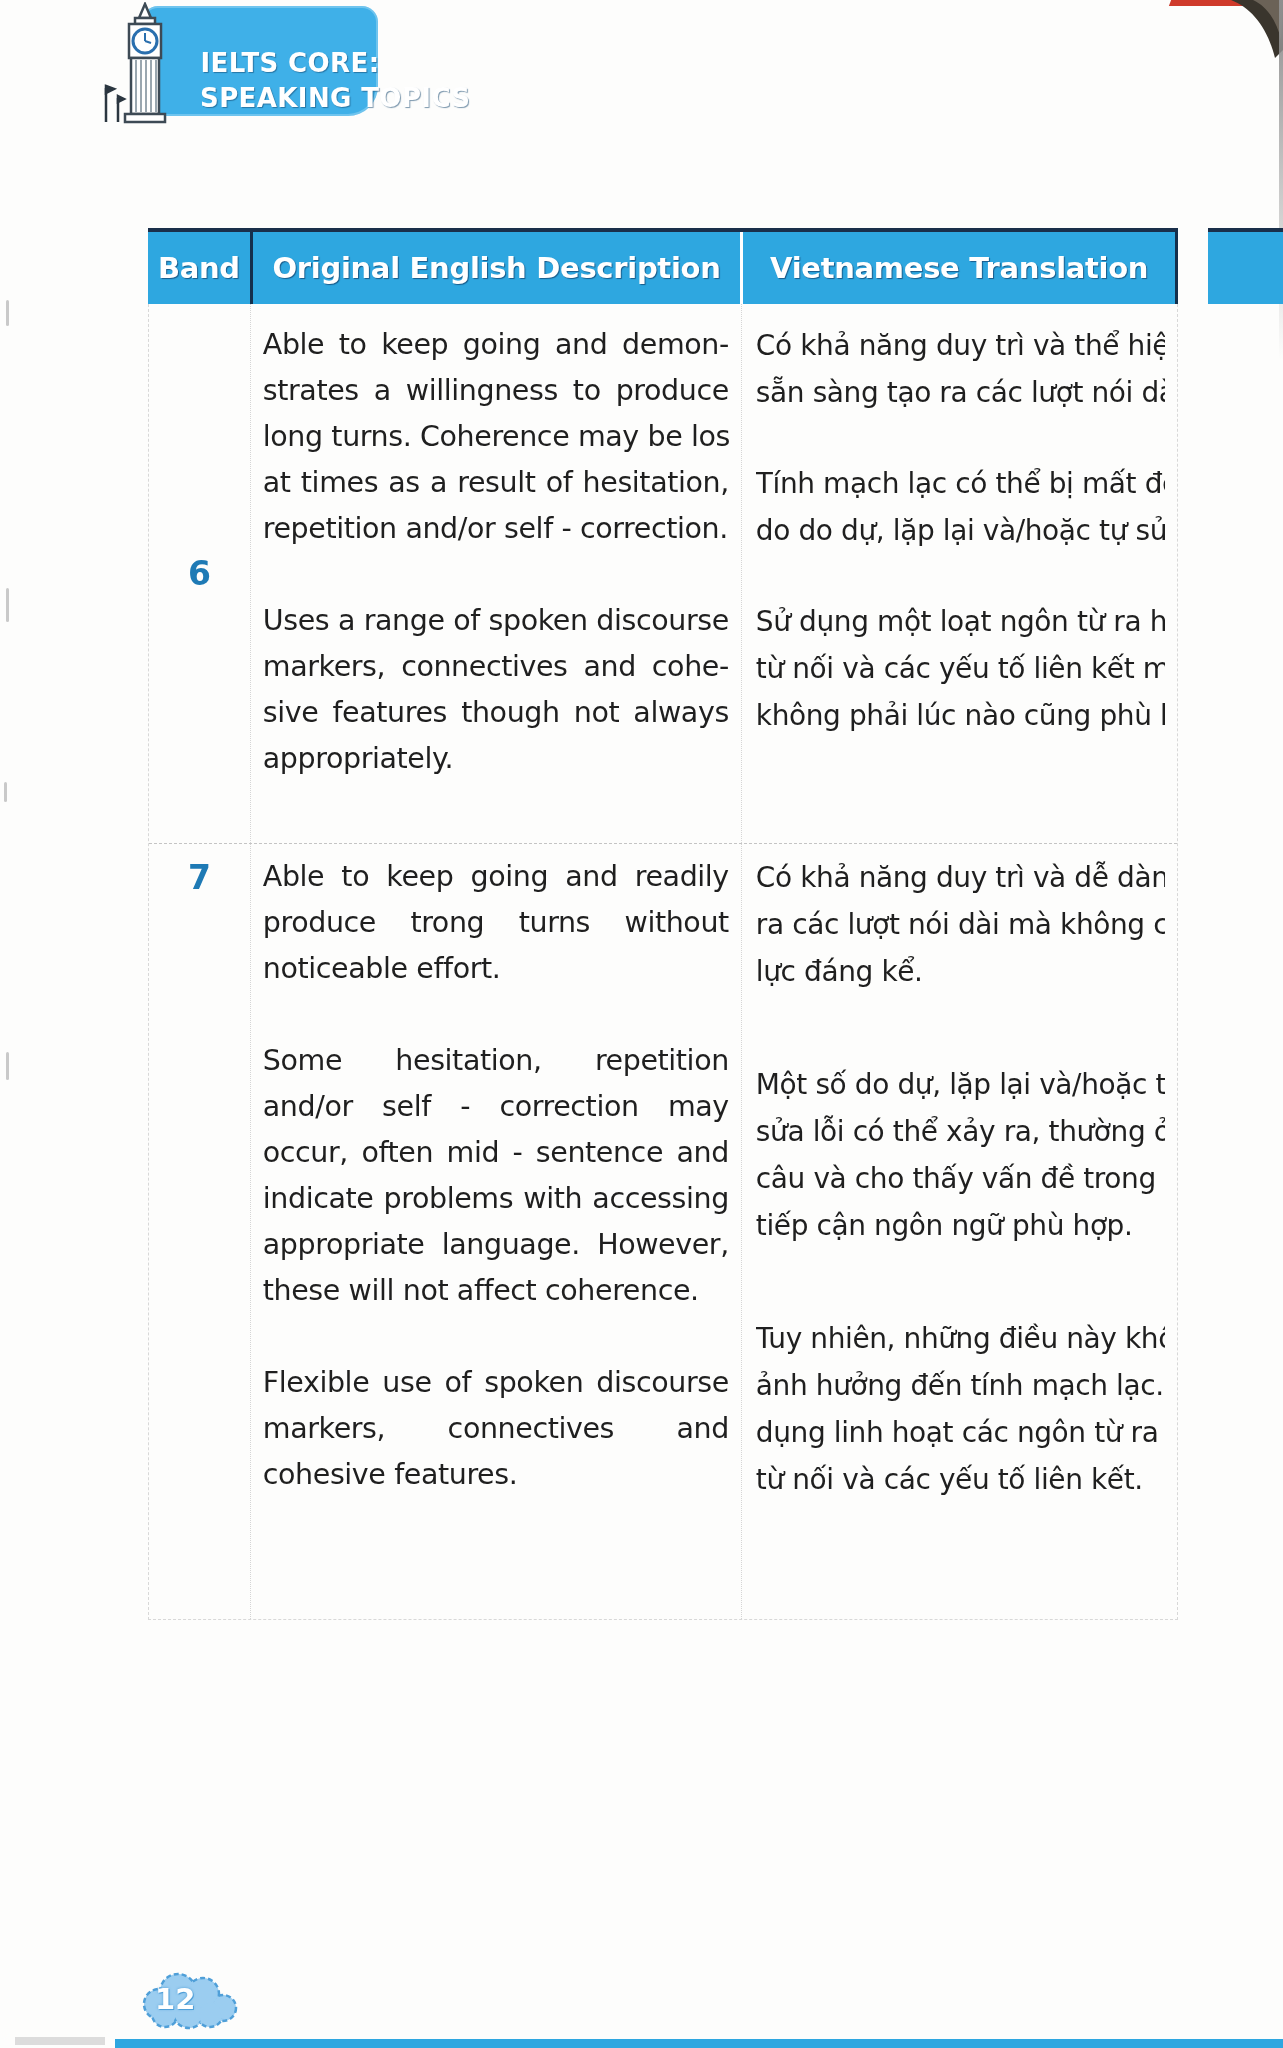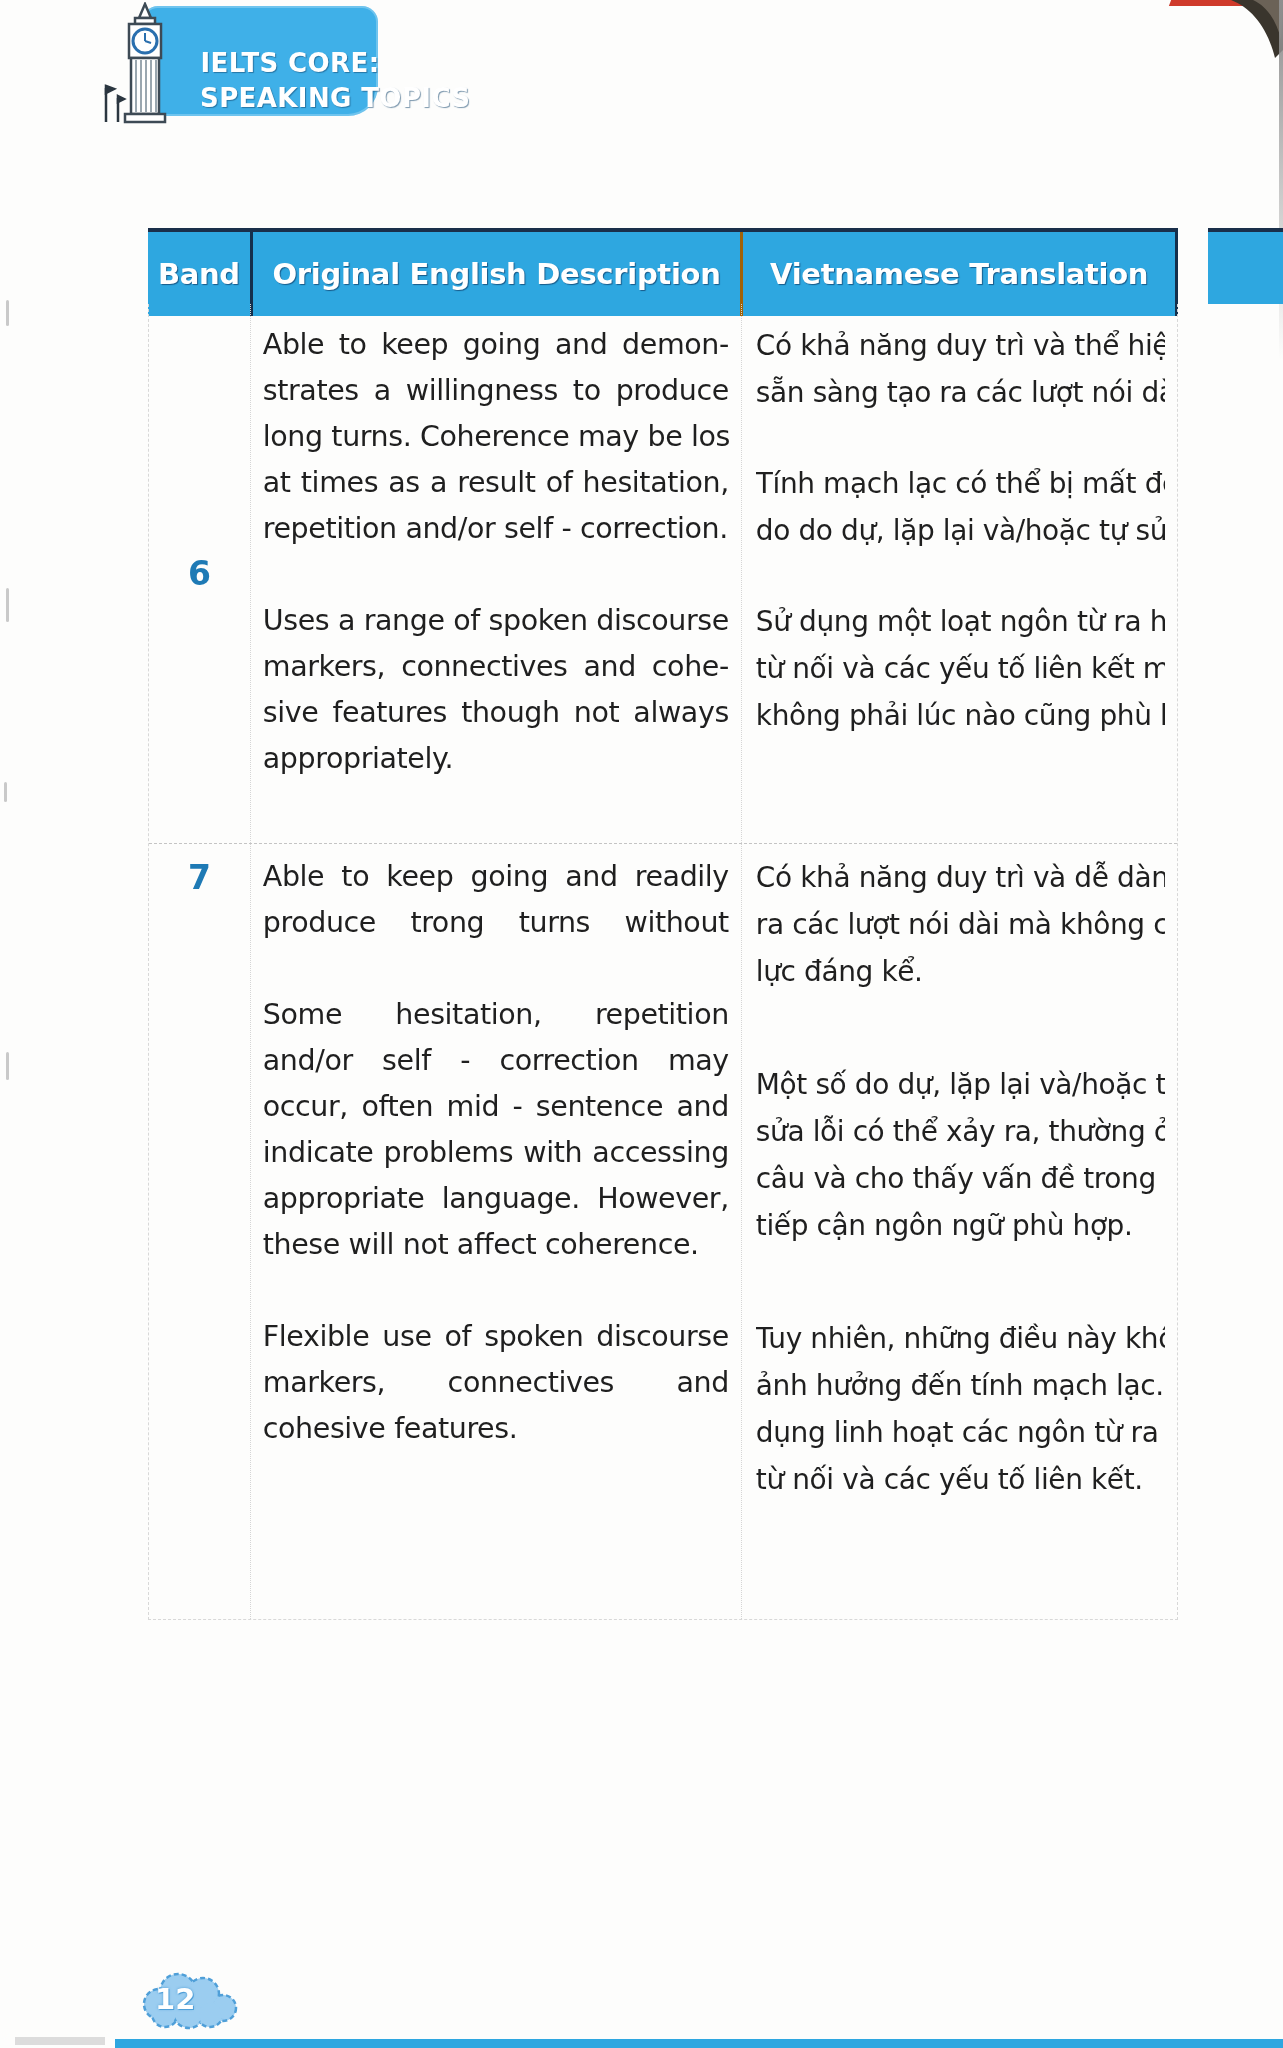--- a/index.html
+++ b/index.html
@@ -38,34 +38,34 @@
 
   
   .scan-mark{position:absolute;width:3px;background:#c9c9c9;border-radius:2px;}
   .sm1{left:6px;top:300px;height:26px;}
   .sm2{left:6px;top:588px;height:34px;}
   .sm3{left:4px;top:782px;height:20px;}
   .sm4{left:6px;top:1052px;height:28px;}
 
   
   .thead{
-    position:absolute;left:148px;top:228px;width:1030px;height:88px;
+    position:absolute;left:148px;top:228px;width:1030px;height:76px;
     display:flex;background:#2ea7e0;
     border-top:4px solid #1a2f4a;border-right:3px solid #14304d;
     box-sizing:border-box;
   }
   .th{
     display:flex;align-items:center;justify-content:center;
     color:#fff;font-weight:bold;font-size:29px;letter-spacing:-0.3px;
     text-shadow:1px 1px 1px rgba(10,40,80,.6);
     box-sizing:border-box;white-space:nowrap;overflow:hidden;
   }
   .th-band{width:102px;}
   .th-en{width:492px;border-left:3px solid #14304d;}
-  .th-vi{width:436px;border-left:3px solid #a16207;}
+  .th-vi{width:436px;border-left:3px solid #ffffff;}
   .thead-fragment{
     position:absolute;left:1208px;top:228px;width:75px;height:76px;
     background:#2ea7e0;border-top:4px solid #1a2f4a;box-sizing:border-box;
   }
 
   
   .tbody{
     position:absolute;left:148px;top:304px;width:1030px;height:1316px;
     border-left:1px dashed #d8d8d8;border-right:1px dashed #d8d8d8;
     border-bottom:1px dashed #d8d8d8;box-sizing:border-box;
@@ -199,20 +199,21 @@
     </div>
 
     <div class="trow row-b">
       <div class="cell band-cell">
         <span class="band-num">7</span>
       </div>
       <div class="cell en-cell">
           <div class="para">
             <div class="pline">Able to keep going and readily</div>
             <div class="pline">produce trong turns without</div>
+            <div class="pline last">noticeable effort.</div>
           </div>
           <div class="para">
             <div class="pline">Some hesitation, repetition</div>
             <div class="pline">and/or self - correction may</div>
             <div class="pline">occur, often mid - sentence and</div>
             <div class="pline">indicate problems with accessing</div>
             <div class="pline">appropriate language. However,</div>
             <div class="pline last">these will not affect coherence.</div>
           </div>
           <div class="para">

